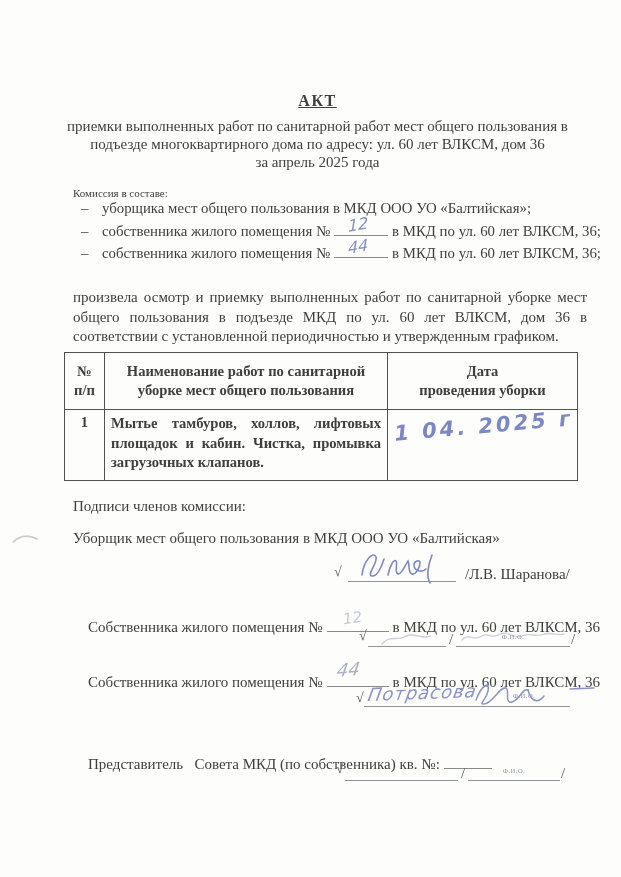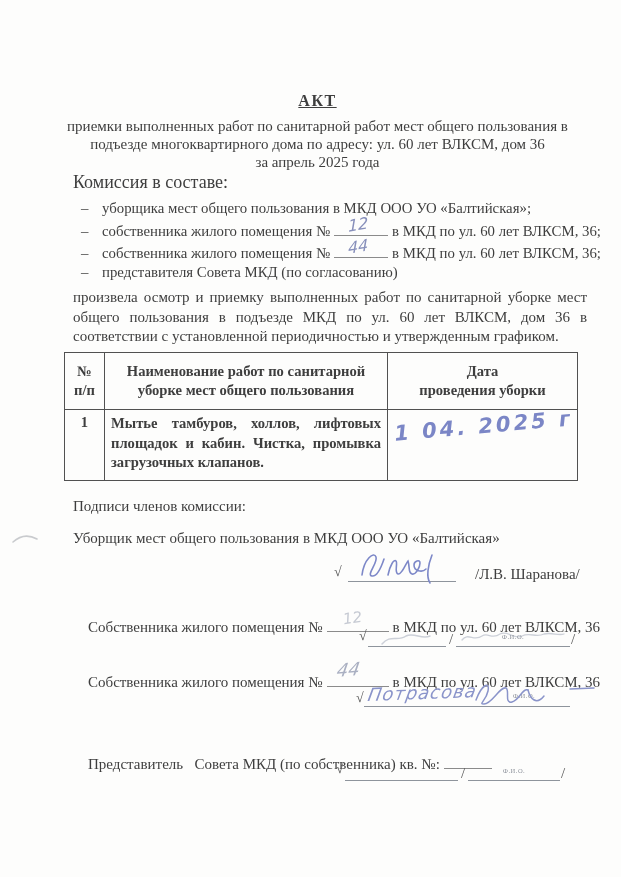--- a/index.html
+++ b/index.html
@@ -11,21 +11,21 @@
     overflow:hidden;
   }
   .abs { position:absolute;padding-left:7px; }
   .centered { left:0; width:621px; text-align:center; }
   .doc-title {
     top:92px; font-size:16px; font-weight:bold;
     letter-spacing:1.5px; text-decoration:underline;
   }
   .subtitle { font-size:15px; line-height:18px; }
   .sub1 { top:117px; } .sub2 { top:135px; } .sub3 { top:153px; }
-  .commission-heading { top:172px; left:66px; font-size:18px;font-family:Liberation Serif, serif; }
+  .commission-heading { top:187px; left:66px; font-size:11px;font-family:Liberation Serif, serif; }
   .member { left:74px; width:540px; font-size:14.8px; white-space:nowrap; }
   .m0 { top:200px; } .m1 { top:221px; } .m2 { top:243px; } .m3 { top:264px; }
   .dash { display:inline-block; width:21px; }
   .blank {
     display:inline-block; position:relative;
     border-bottom:1px solid #8b8b8b; height:14px; vertical-align:baseline;
     margin:0 4px;
   }
   .blank-num { width:54px; }
   .blank-kv { width:48px; }
@@ -73,21 +73,21 @@
     color:#aab0c2; transform:rotate(-5deg) skewX(-14deg);
   }
   .check { position:absolute; font-size:14px; color:#5a5a5a; }
   .sigline { position:absolute; border-bottom:1.2px solid #8e949c; }
   .slash { position:absolute; font-size:15px; color:#5a5a5a; }
   .fio {
     position:absolute; top:3px; left:0; right:0; text-align:center;
     font-size:6.5px; letter-spacing:0.5px; color:#8d929b;
     font-family:"Liberation Serif", serif; font-style:normal;
   }
-  .cleaner-name { top:566px; left:468px; font-size:15px; }
+  .cleaner-name { top:566px; left:458px; font-size:15px; }
   .scribble { position:absolute; overflow:visible; }
   .hw-owner2-name {
     position:absolute; top:682px; left:368px; font-size:18px; color:#8a94ca;
     letter-spacing:1px; transform:rotate(-2deg) skewX(-12deg); white-space:nowrap;
   }
 </style>
 </head>
 <body>
 
 <div class="page">
@@ -100,23 +100,20 @@
   <div class="abs commission-heading">Комиссия в составе:</div>
 
   <div class="abs member m0">
     <span class="dash">–</span><span>уборщика мест общего пользования в МКД ООО УО «Балтийская»;</span>
   </div>
   <div class="abs member m1">
     <span class="dash">–</span><span>собственника жилого помещения №</span><span class="blank blank-num"><span class="hw hw-list-num">12</span></span><span>в МКД по ул. 60 лет ВЛКСМ, 36;</span>
   </div>
   <div class="abs member m2">
     <span class="dash">–</span><span>собственника жилого помещения №</span><span class="blank blank-num"><span class="hw hw-list-num">44</span></span><span>в МКД по ул. 60 лет ВЛКСМ, 36;</span>
-  </div>
-  <div class="abs member m3">
-    <span class="dash">–</span><span>представителя Совета МКД (по согласованию)</span>
   </div>
 
   <div class="abs body-paragraph">произвела осмотр и приемку выполненных работ по санитарной уборке мест общего пользования в подъезде МКД по ул. 60 лет ВЛКСМ, дом 36 в соответствии с установленной периодичностью и утвержденным графиком.</div>
 
   <table class="works-table">
     <colgroup>
         <col class="th-num">
         <col class="th-works">
         <col class="th-date">
       </colgroup>

